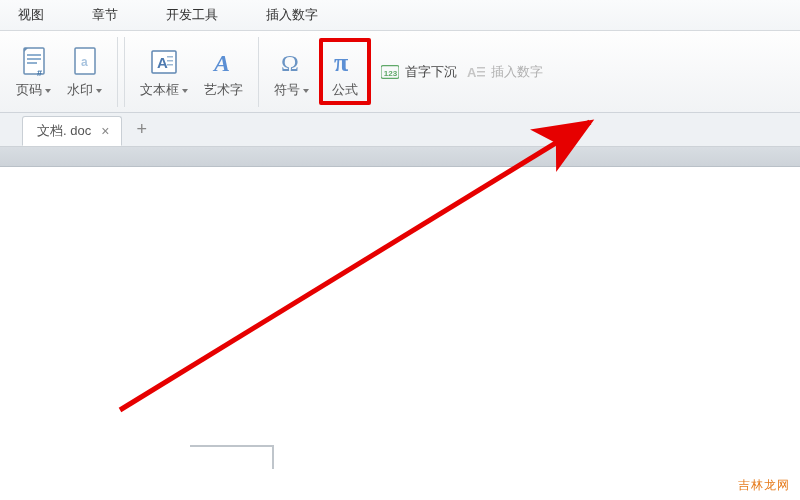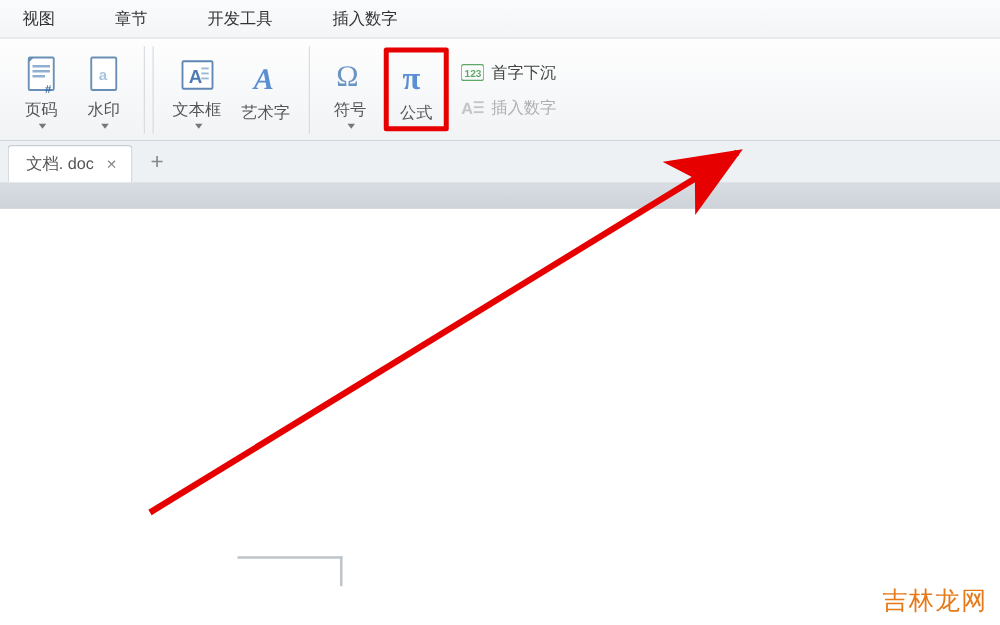--- a/index.html
+++ b/index.html
@@ -59,38 +59,37 @@
       display: flex;
       align-items: center;
       justify-content: center;
     }
     .ribbon-label {
       font-size: 13px;
       color: #555;
       display: flex;
       align-items: center;
       gap: 1px;
-      flex-direction: column;
     }
     .dd-arrow {
       display: inline-block;
       width: 0; height: 0;
       border-left: 3px solid transparent;
       border-right: 3px solid transparent;
       border-top: 4px solid #777;
       margin-left: 2px;
       position: relative;
       top: 1px;
     }
     .highlighted-btn {
       border: 4px solid #e60000;
     }
     .right-commands {
       display: flex;
-      flex-direction: column;
+      flex-direction: row;
       justify-content: center;
       padding: 6px 4px;
       gap: 10px;
       color: #b0b0b0;
     }
     .right-row {
       display: flex;
       align-items: center;
       gap: 6px;
       font-size: 13px;
@@ -99,21 +98,21 @@
     .small-icon {
       width: 18px; height: 16px;
       display: flex; align-items: center; justify-content: center;
     }
     .tab-strip {
       display: flex;
       align-items: center;
       height: 34px;
       background: #eef1f4;
       border-bottom: 1px solid #cdd2d7;
-      padding-left: 6px;
+      padding-left: 22px;
     }
     .doc-tab {
       display: flex;
       align-items: center;
       gap: 10px;
       background: #fff;
       border: 1px solid #c9cfd5;
       border-bottom: 1px solid #fff;
       padding: 5px 12px 5px 14px;
       border-radius: 3px 3px 0 0;
@@ -148,21 +147,21 @@
       top: 278px;
       width: 84px;
       height: 24px;
       border-top: 2px solid #bfc5cb;
       border-right: 2px solid #bfc5cb;
     }
     .watermark {
       position: absolute;
       right: 10px;
       bottom: 6px;
-      font-size: 20px;
+      font-size: 12px;
       color: #e67a1a;
       font-weight: 500;
       letter-spacing: 1px;
     }
     .arrow-overlay {
       position: absolute;
       left: 0; top: 0;
       pointer-events: none;
     }
   </style>

